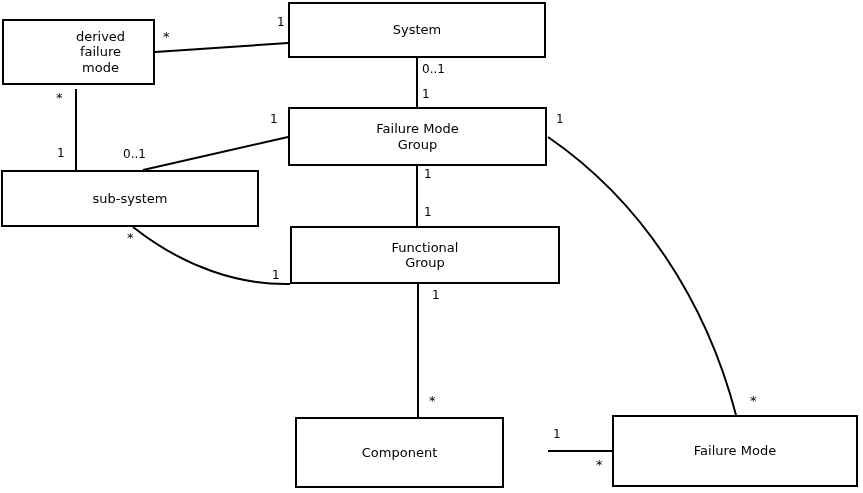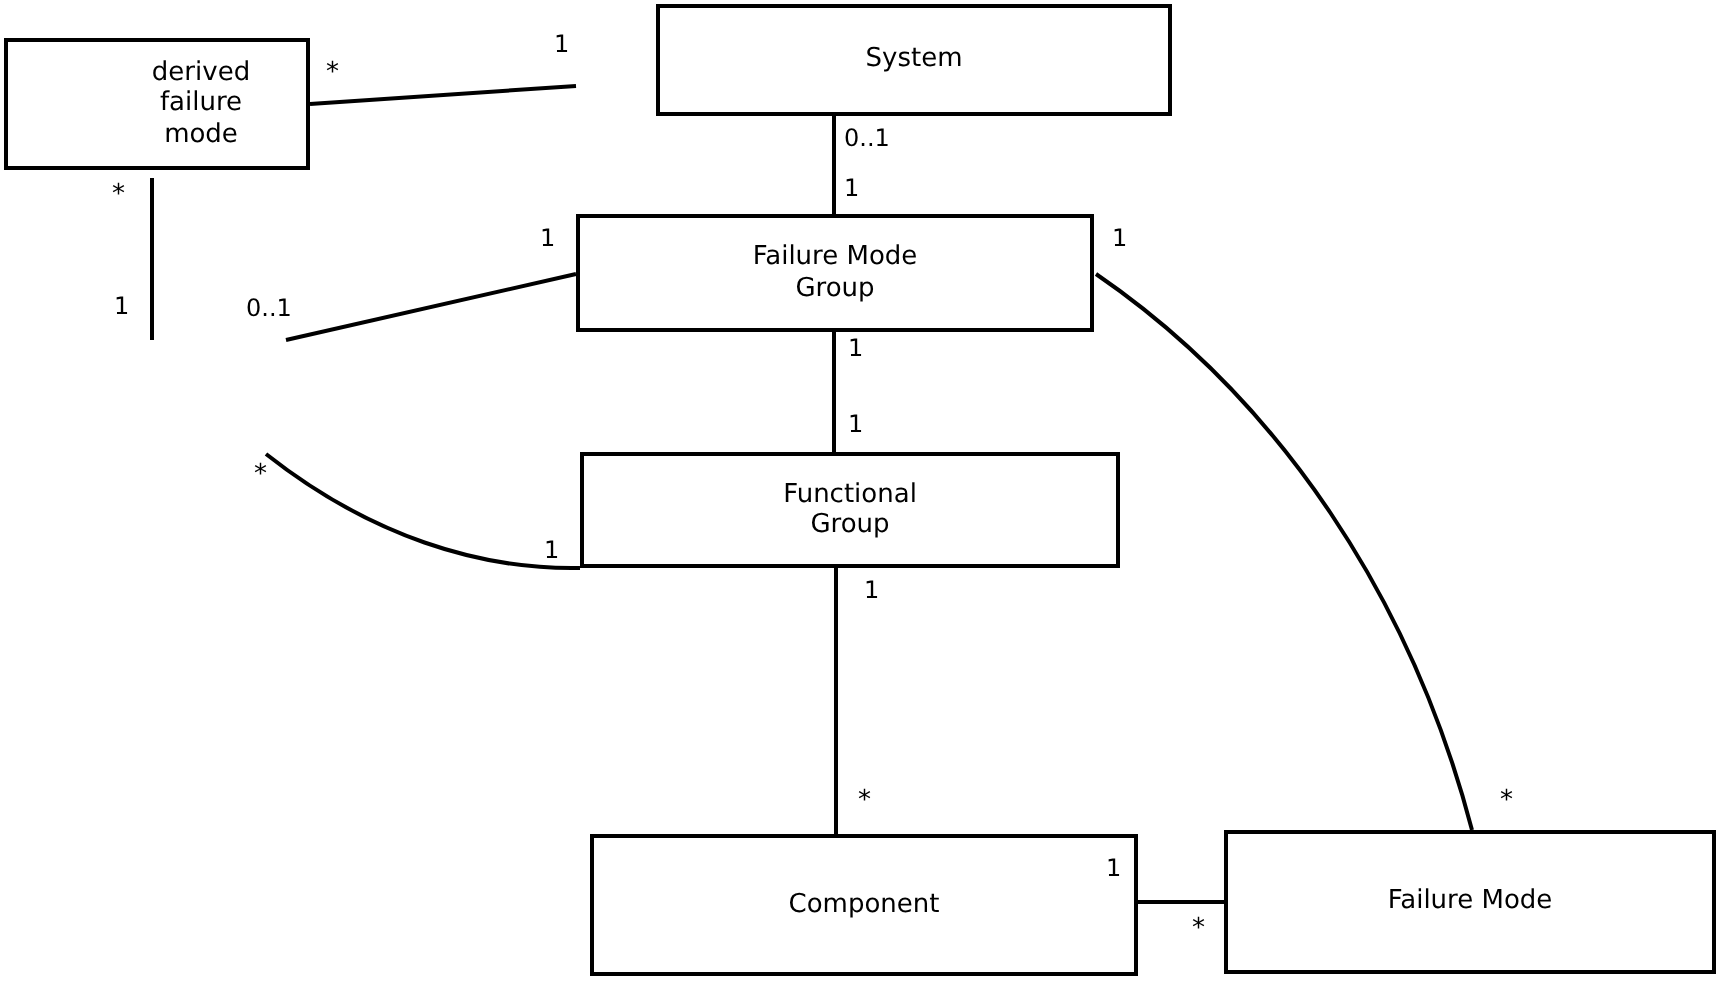--- a/index.html
+++ b/index.html
@@ -76,32 +76,35 @@
       <path d="M 418 284 L 418 417" stroke="#000000" stroke-width="2" fill="none"></path>
       <path d="M 548 451 L 612 451" stroke="#000000" stroke-width="2" fill="none"></path>
       <path d="M 548 137 C 640 200 706 300 736 415" stroke="#000000" stroke-width="2" fill="none"></path>
     </svg>
 
 <div class="node" style="left: 2px; top: 19px; width: 153px; height: 66px; border-color: rgb(0, 0, 0); background: rgb(255, 255, 255);">
       <span class="lbl" style="transform: translateX(22px);">derived
 failure
 mode</span>
     </div>
-    <div class="node" style="left: 288px; top: 2px; width: 258px; height: 56px; border-color: rgb(0, 0, 0); background: rgb(255, 255, 255); margin-left: 40px;">
+    <div class="node" style="left: 288px; top: 2px; width: 258px; height: 56px; border-color: rgb(0, 0, 0); background: rgb(255, 255, 255);">
       <span class="lbl">System</span>
     </div>
     <div class="node" style="left: 288px; top: 107px; width: 259px; height: 59px; border-color: rgb(0, 0, 0); background: rgb(255, 255, 255);">
       <span class="lbl">Failure Mode
 Group</span>
     </div>
+    <div class="node" style="left: 1px; top: 170px; width: 258px; height: 57px; border-color: rgb(0, 0, 0); background: rgb(255, 255, 255);">
+      <span class="lbl">sub-system</span>
+    </div>
     <div class="node" style="left: 290px; top: 226px; width: 270px; height: 58px; border-color: rgb(0, 0, 0); background: rgb(255, 255, 255);">
       <span class="lbl">Functional
 Group</span>
     </div>
-    <div class="node" style="left: 295px; top: 417px; width: 274px; height: 71px; border-color: rgb(0, 0, 0); background: rgb(255, 255, 255);">
+    <div class="node" style="left: 295px; top: 417px; width: 209px; height: 71px; border-color: rgb(0, 0, 0); background: rgb(255, 255, 255);">
       <span class="lbl">Component</span>
     </div>
     <div class="node" style="left: 612px; top: 415px; width: 246px; height: 72px; border-color: rgb(0, 0, 0); background: rgb(255, 255, 255);">
       <span class="lbl">Failure Mode</span>
     </div>
     <span class="mult star" style="left: 163px; top: 30px;">*</span>
     <span class="mult" style="left: 277px; top: 16px;">1</span>
     <span class="mult star" style="left: 56px; top: 91px;">*</span>
     <span class="mult" style="left: 57px; top: 147px;">1</span>
     <span class="mult" style="left: 422px; top: 63px;">0..1</span>

